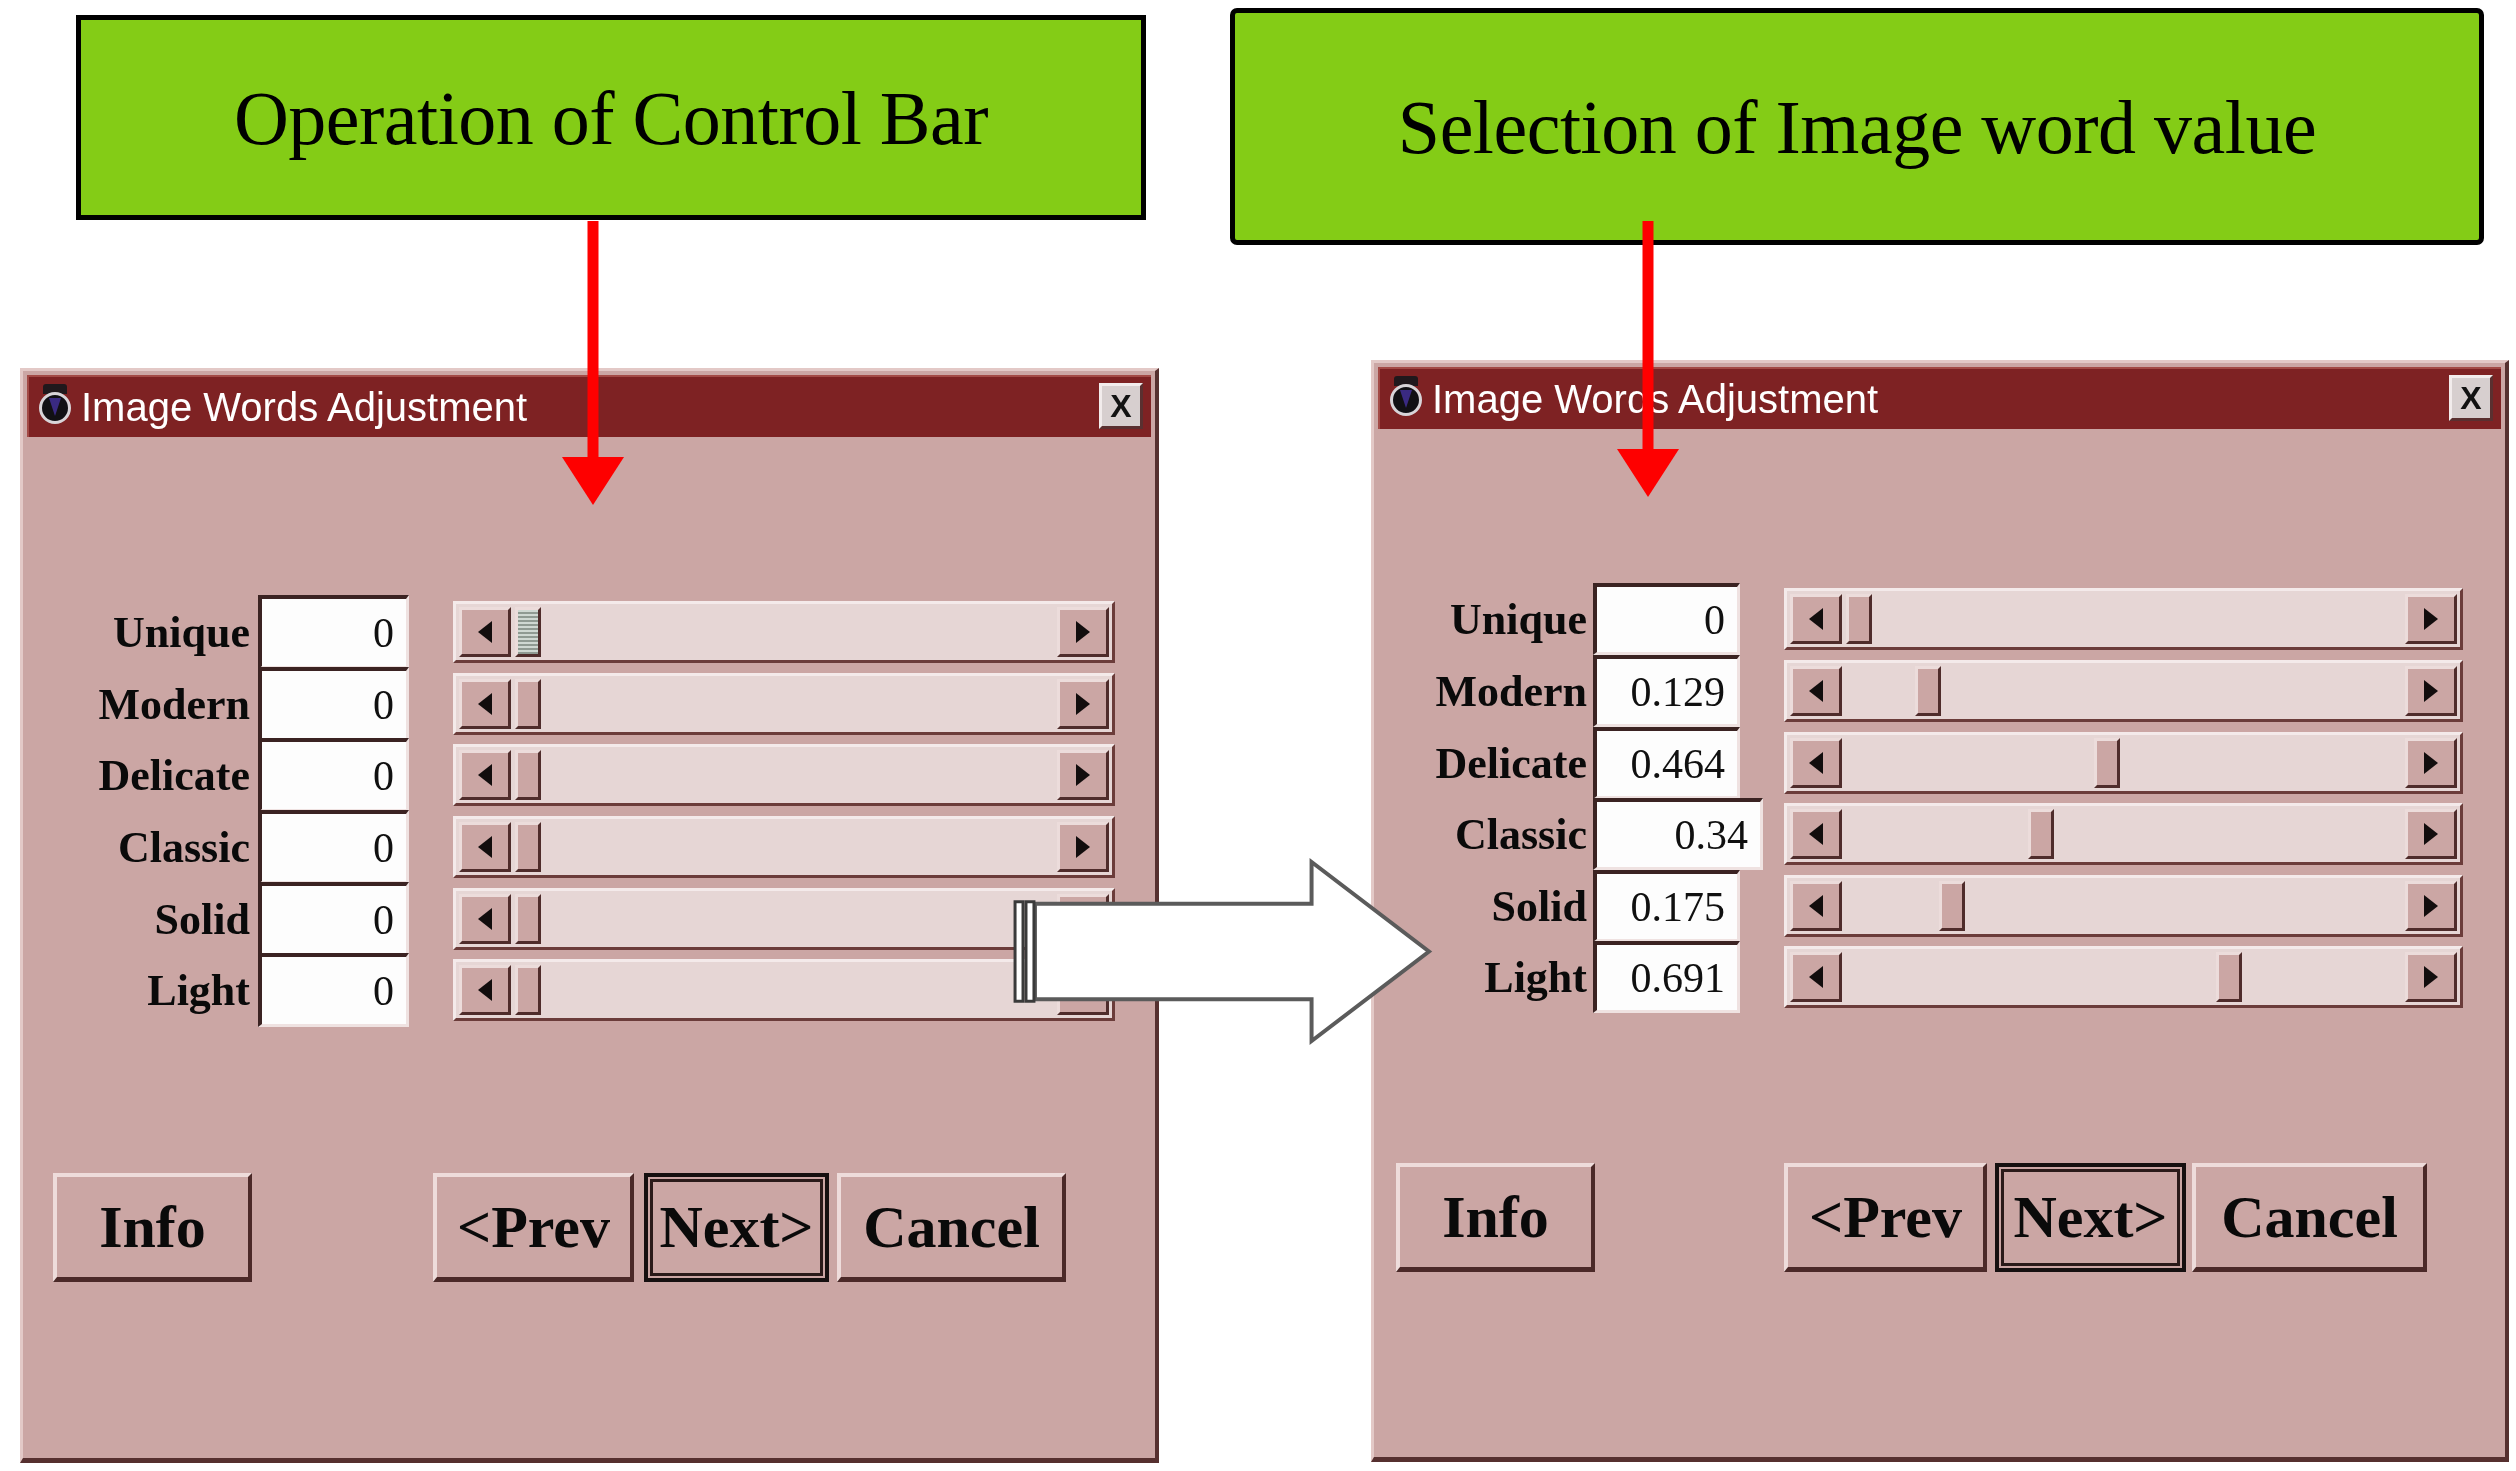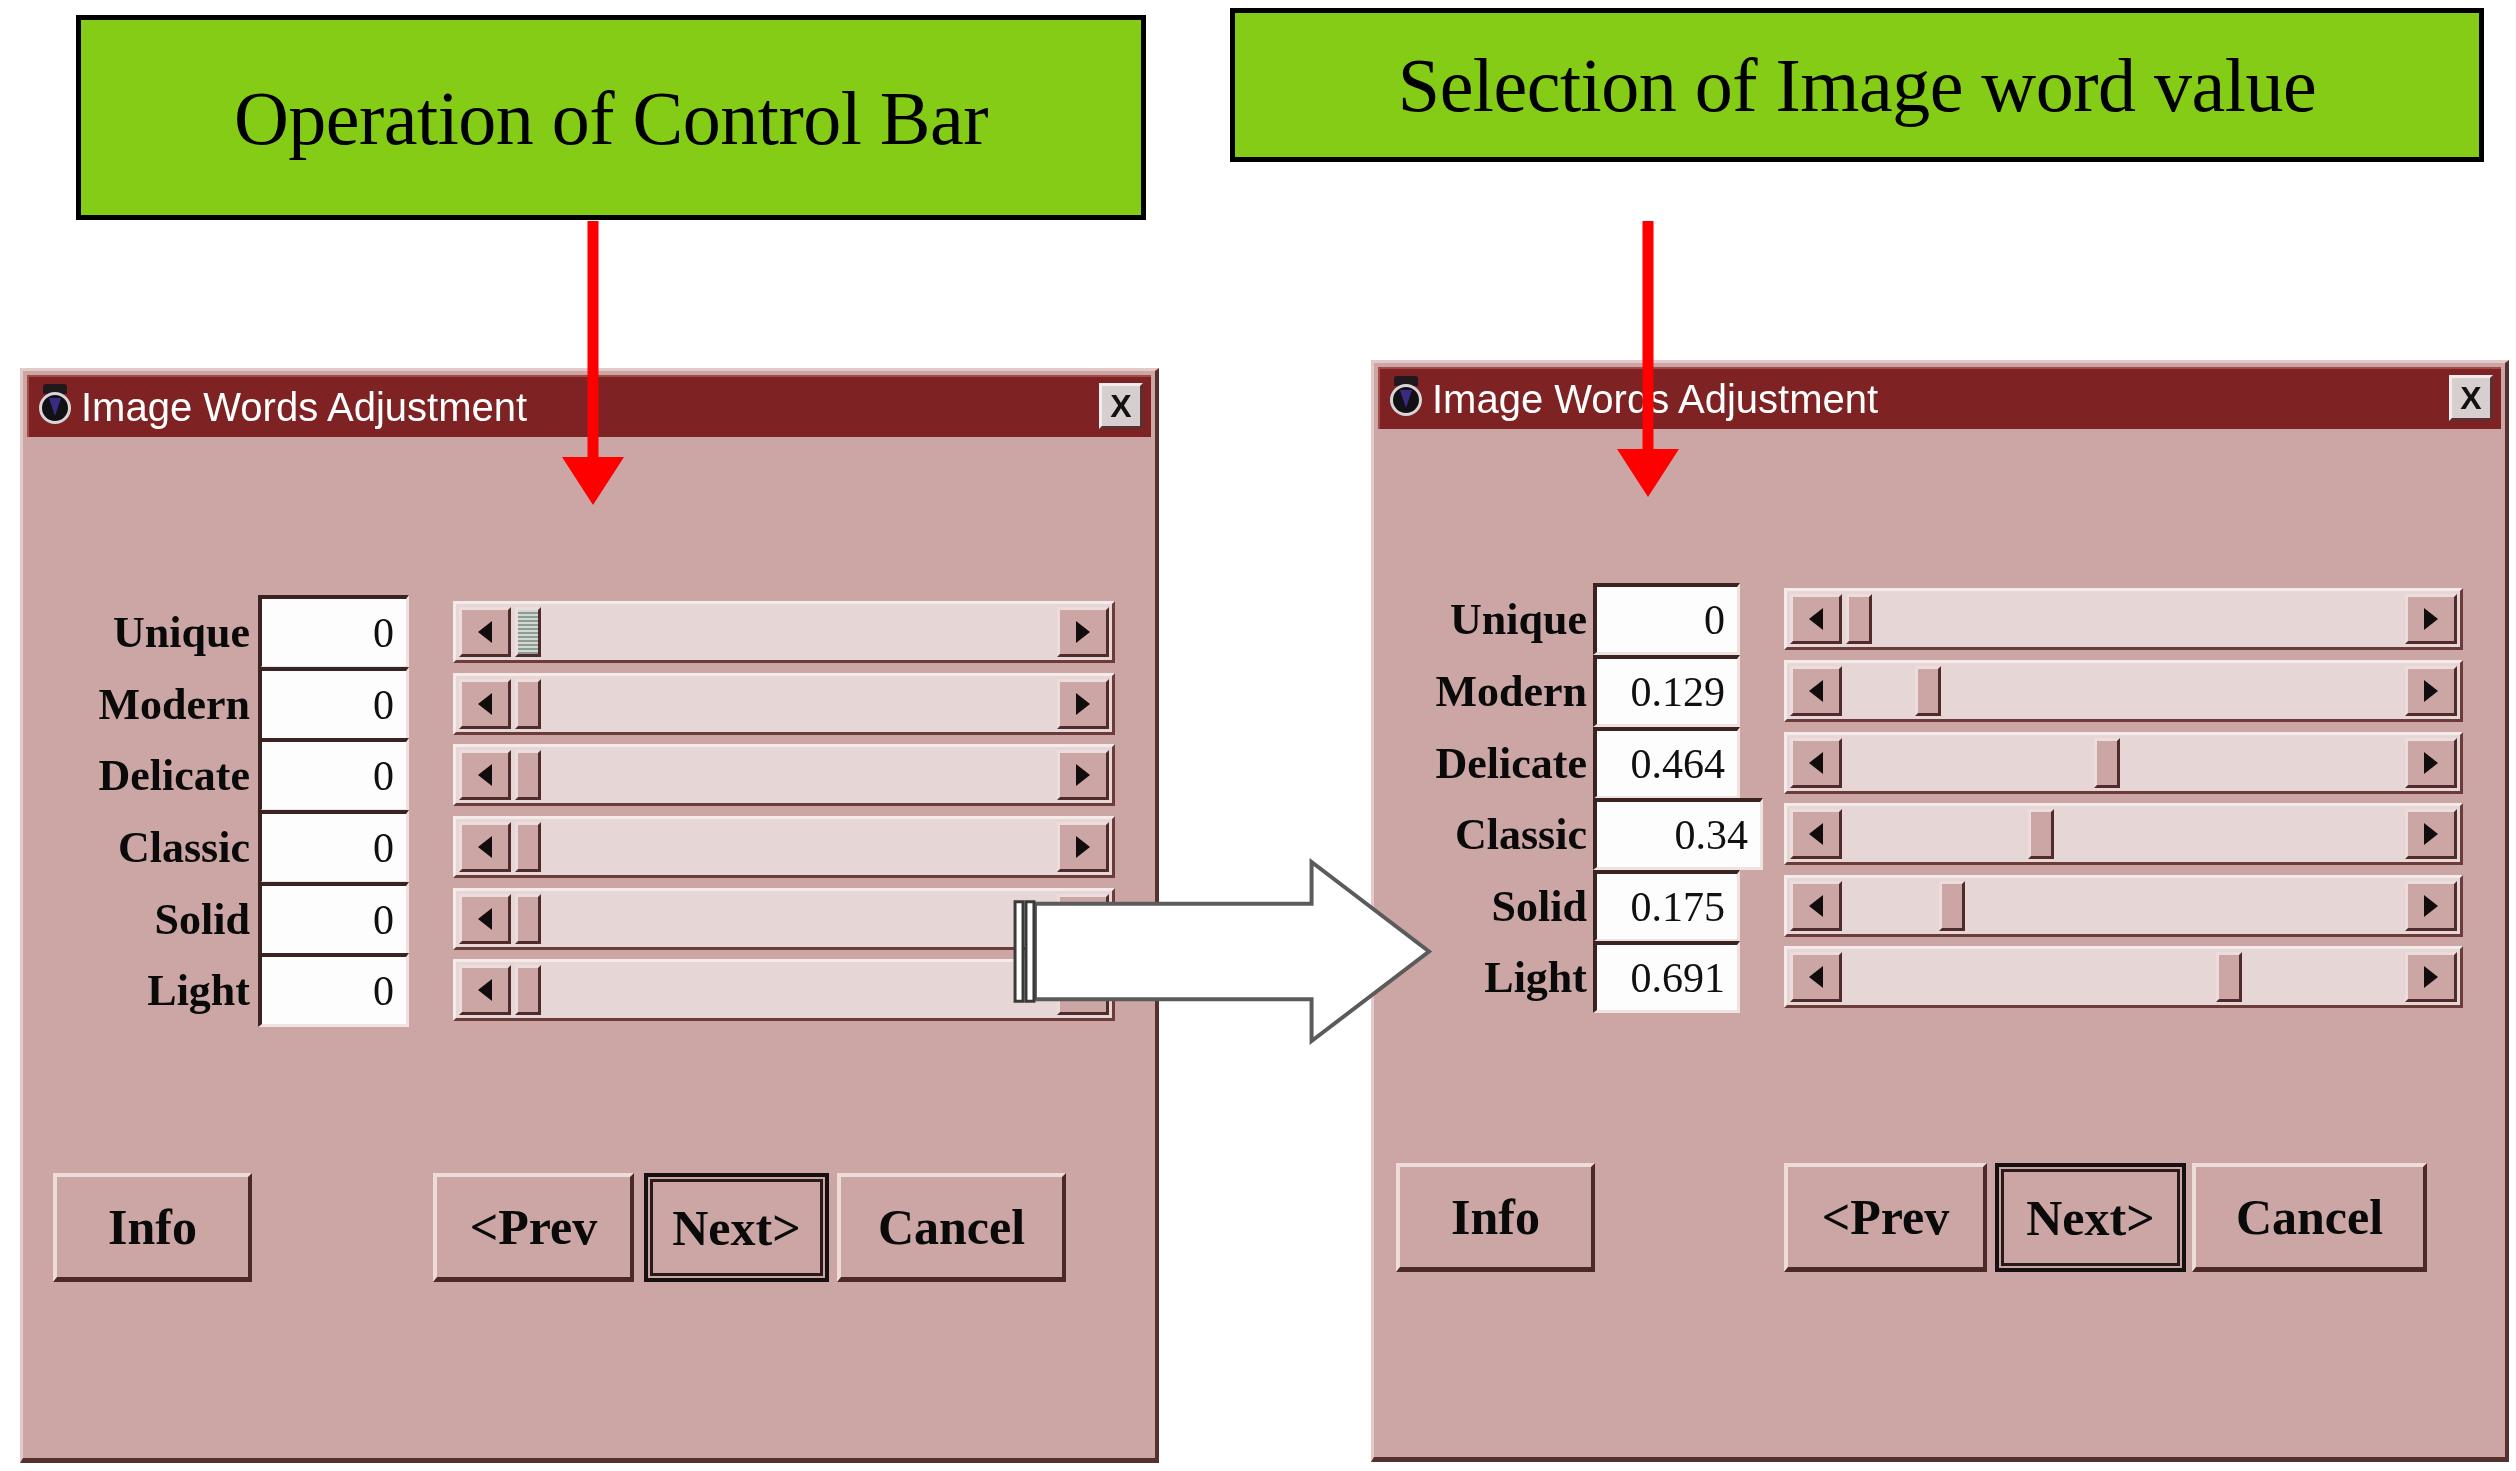--- a/index.html
+++ b/index.html
@@ -24,21 +24,21 @@
   }
   .caption-text{
     font-family:"Liberation Serif", serif;
     font-size:76px;
     line-height:1;
     color:#000000;
     white-space:nowrap;
     letter-spacing:-0.5px;
   }
   #caption-left{ left:76px;  top:15px; width:1070px; height:205px; }
-  #caption-right{ left:1230px; top:8px; width:1254px; height:154px; }
+  #caption-right{ left:1230px; top:8px; width:1254px; height:237px;border-radius:7px; }
 
   
   .red-arrow{ position:absolute; z-index:45; }
   .red-arrow .shaft{
     position:absolute; left:50%; top:0; transform:translateX(-50%);
     width:11px; background:#fe0000;
   }
   .red-arrow .head{
     position:absolute; left:50%; transform:translateX(-50%);
     width:0;height:0;
@@ -204,21 +204,21 @@
     position:absolute;
     background:#cba6a4;
     border-top:4px solid #eedcdb;
     border-left:4px solid #eedcdb;
     border-right:4px solid #4b2928;
     border-bottom:5px solid #4b2928;
     box-sizing:border-box;
     display:flex;align-items:center;justify-content:center;
     font-family:"Liberation Serif", serif;
     font-weight:bold;
-    font-size:50px;
+    font-size:60px;
     color:#0a0a0a;
     white-space:nowrap;
     cursor:pointer;
   }
   .btn.default{
     border:4px solid #161010;
     outline:3px solid #2a1a19;
     outline-offset:-9px;
   }
 

